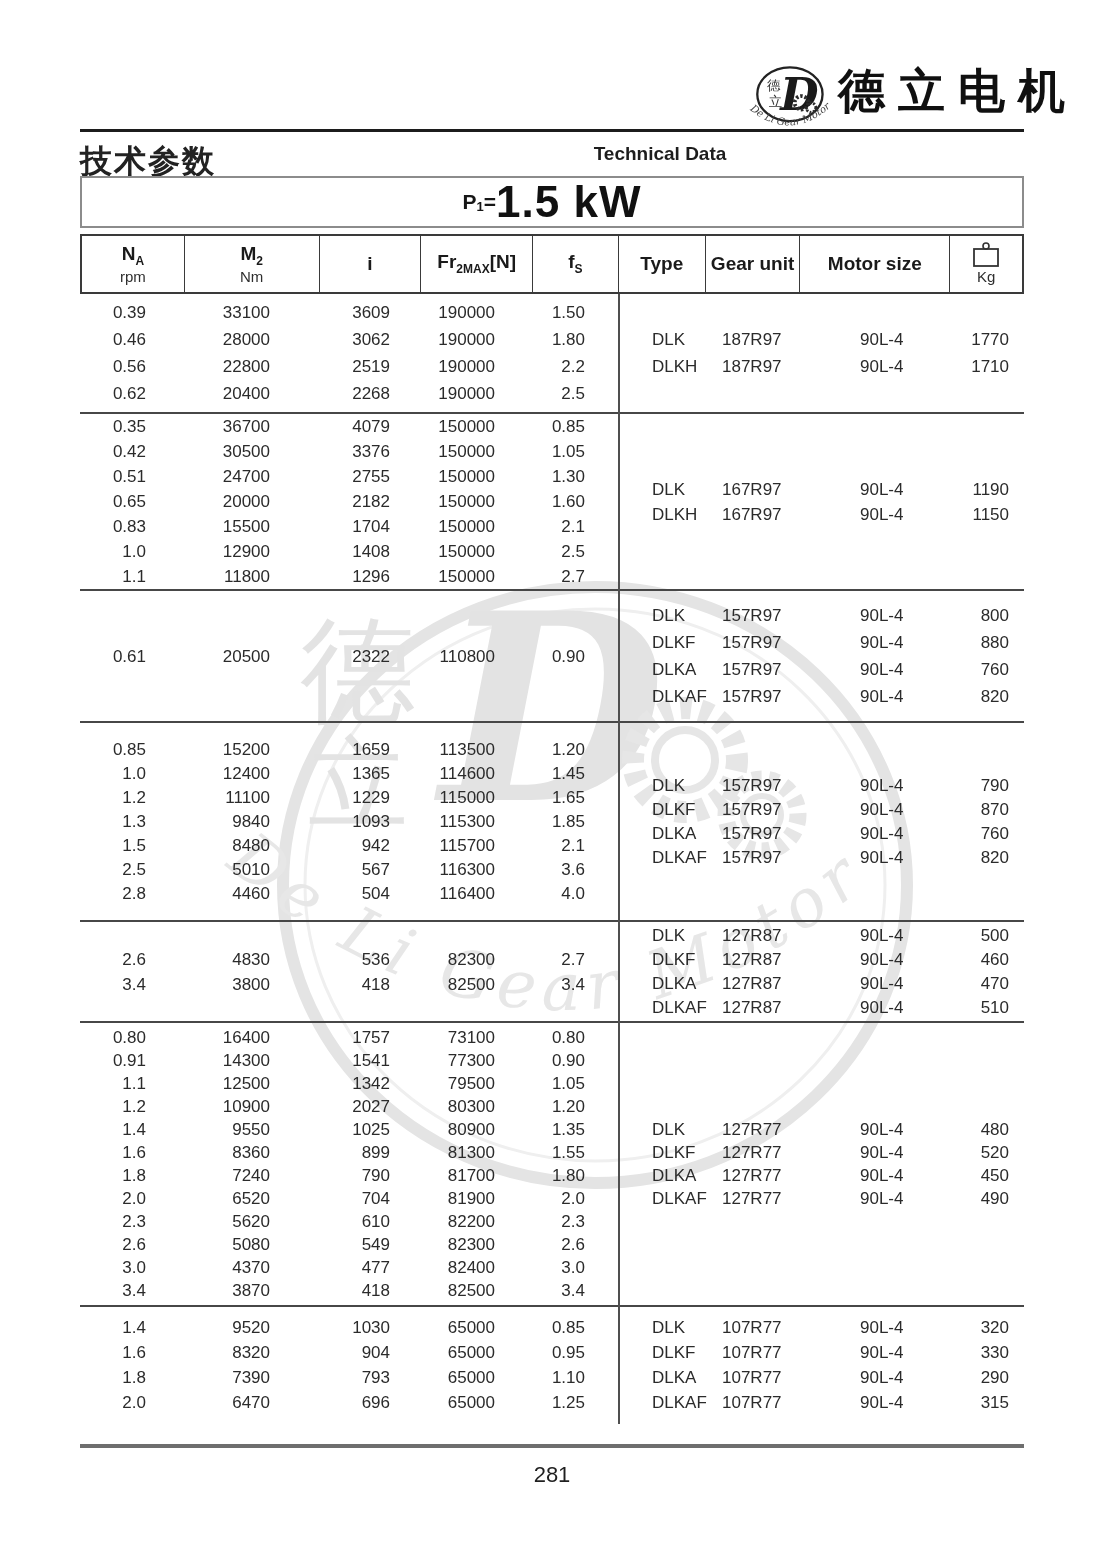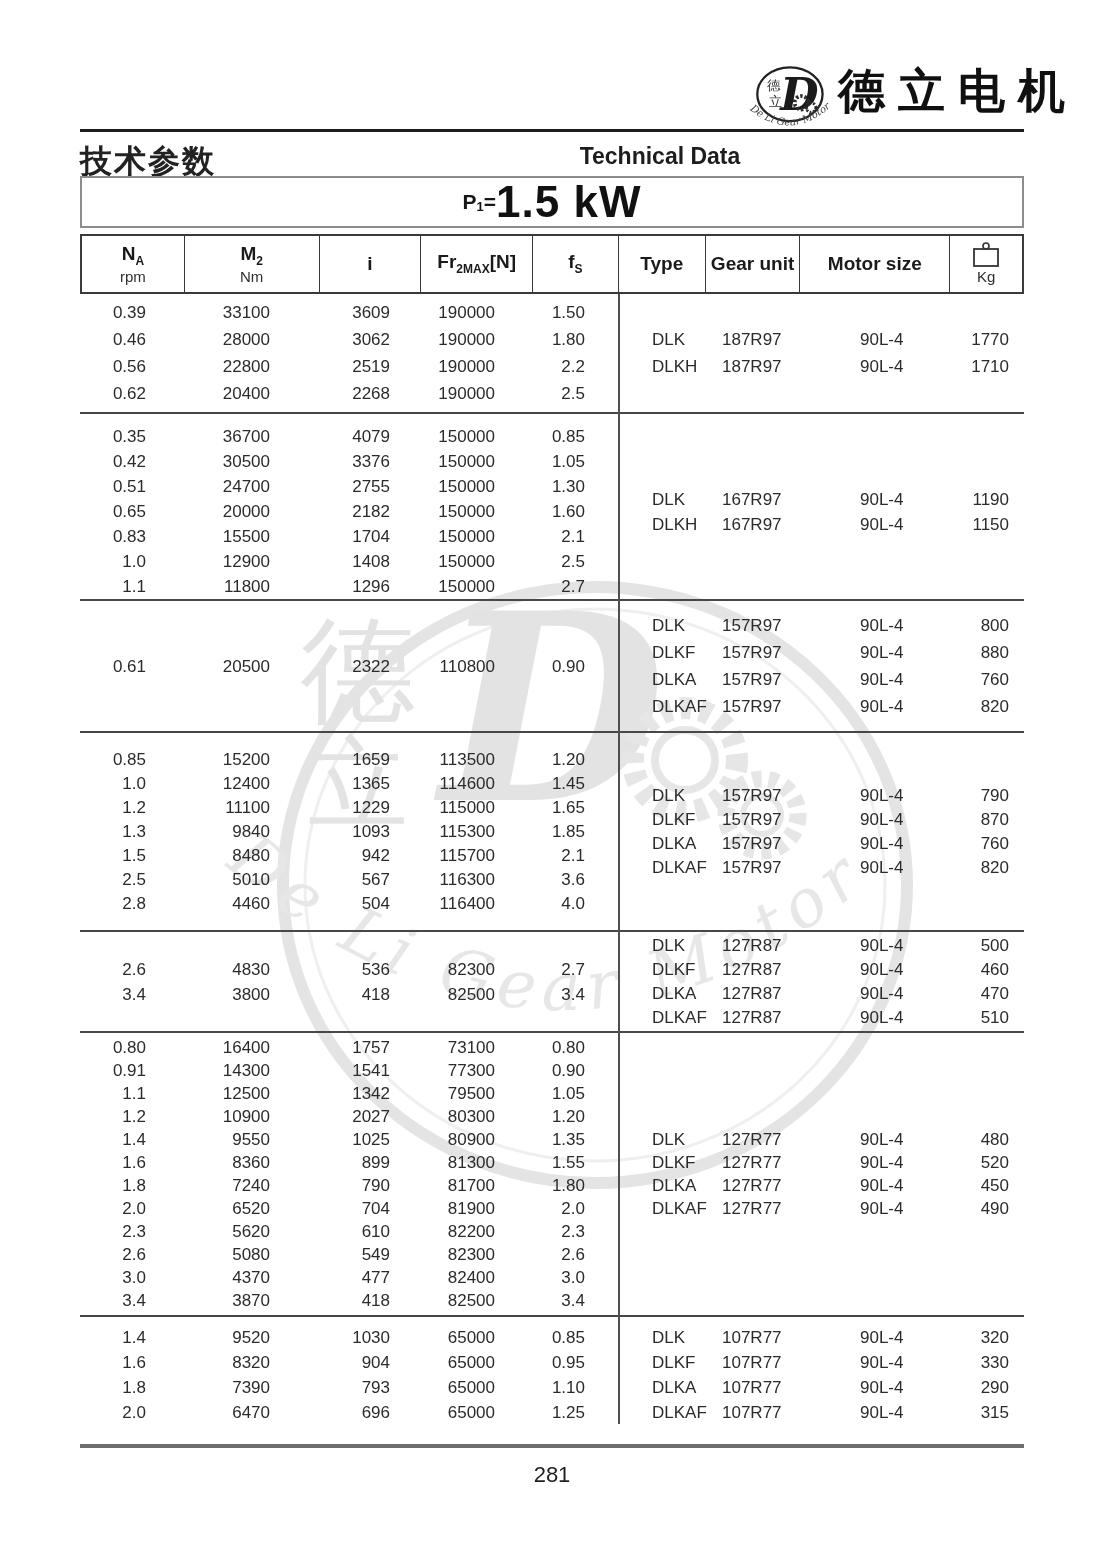--- a/index.html
+++ b/index.html
@@ -14,21 +14,21 @@
   
   .brand-logo { position:absolute; left:740px; top:50px; z-index:2; }
   .brand-cn { position:absolute; left:838px; top:60px; width:200px; z-index:2;
               font-family:"DejaVu Serif", serif; font-weight:bold; font-size:47px;
               letter-spacing:13px; color:#101010; white-space:nowrap; }
   .toprule { position:absolute; left:80px; top:129px; width:944px; height:3px;
              background:#1c1c1c; z-index:2; }
   .sec-cn { position:absolute; left:80px; top:140px; font-size:32px; font-weight:bold;
             color:#222; z-index:2; letter-spacing:2px; }
   .sec-en { position:absolute; left:460px; top:143px; width:400px; text-align:center;
-            font-size:23px; font-weight:bold; color:#1d1d1d; z-index:2; }
+            font-size:19px; font-weight:bold; color:#1d1d1d; z-index:2; }
 
   .power-box { position:absolute; left:80px; top:176px; width:944px; height:52px;
                border:2px solid #8c8c8c; z-index:2; display:flex; align-items:center;
                justify-content:center; background:transparent; }
   .power-box .psym { font-size:21px; font-weight:bold; color:#161616; }
   .power-box .psub { font-size:13px; font-weight:bold; color:#161616;
                      vertical-align:baseline; position:relative; top:4px; }
   .power-box .peq  { font-size:21px; font-weight:bold; color:#161616; }
   .power-box .pval { font-size:44px; font-weight:bold; color:#111; letter-spacing:1px; }
 
@@ -193,21 +193,21 @@
             <span class="kg">1770</span>
           </div>
           <div class="trow" style="line-height: 27px;">
             <span>DLKH</span>
             <span>187R97</span>
             <span>90L-4</span>
             <span class="kg">1710</span>
           </div>
         </div>
       </div>
-      <div class="group sep" style="height: 177px; margin-top: 10px;">
+      <div class="group sep" style="height: 177px;">
         <div class="gleft">
           <div class="drow" style="line-height: 25px;">
             <span>0.35</span>
             <span>36700</span>
             <span>4079</span>
             <span>150000</span>
             <span>0.85</span>
           </div>
           <div class="drow" style="line-height: 25px;">
             <span>0.42</span>

